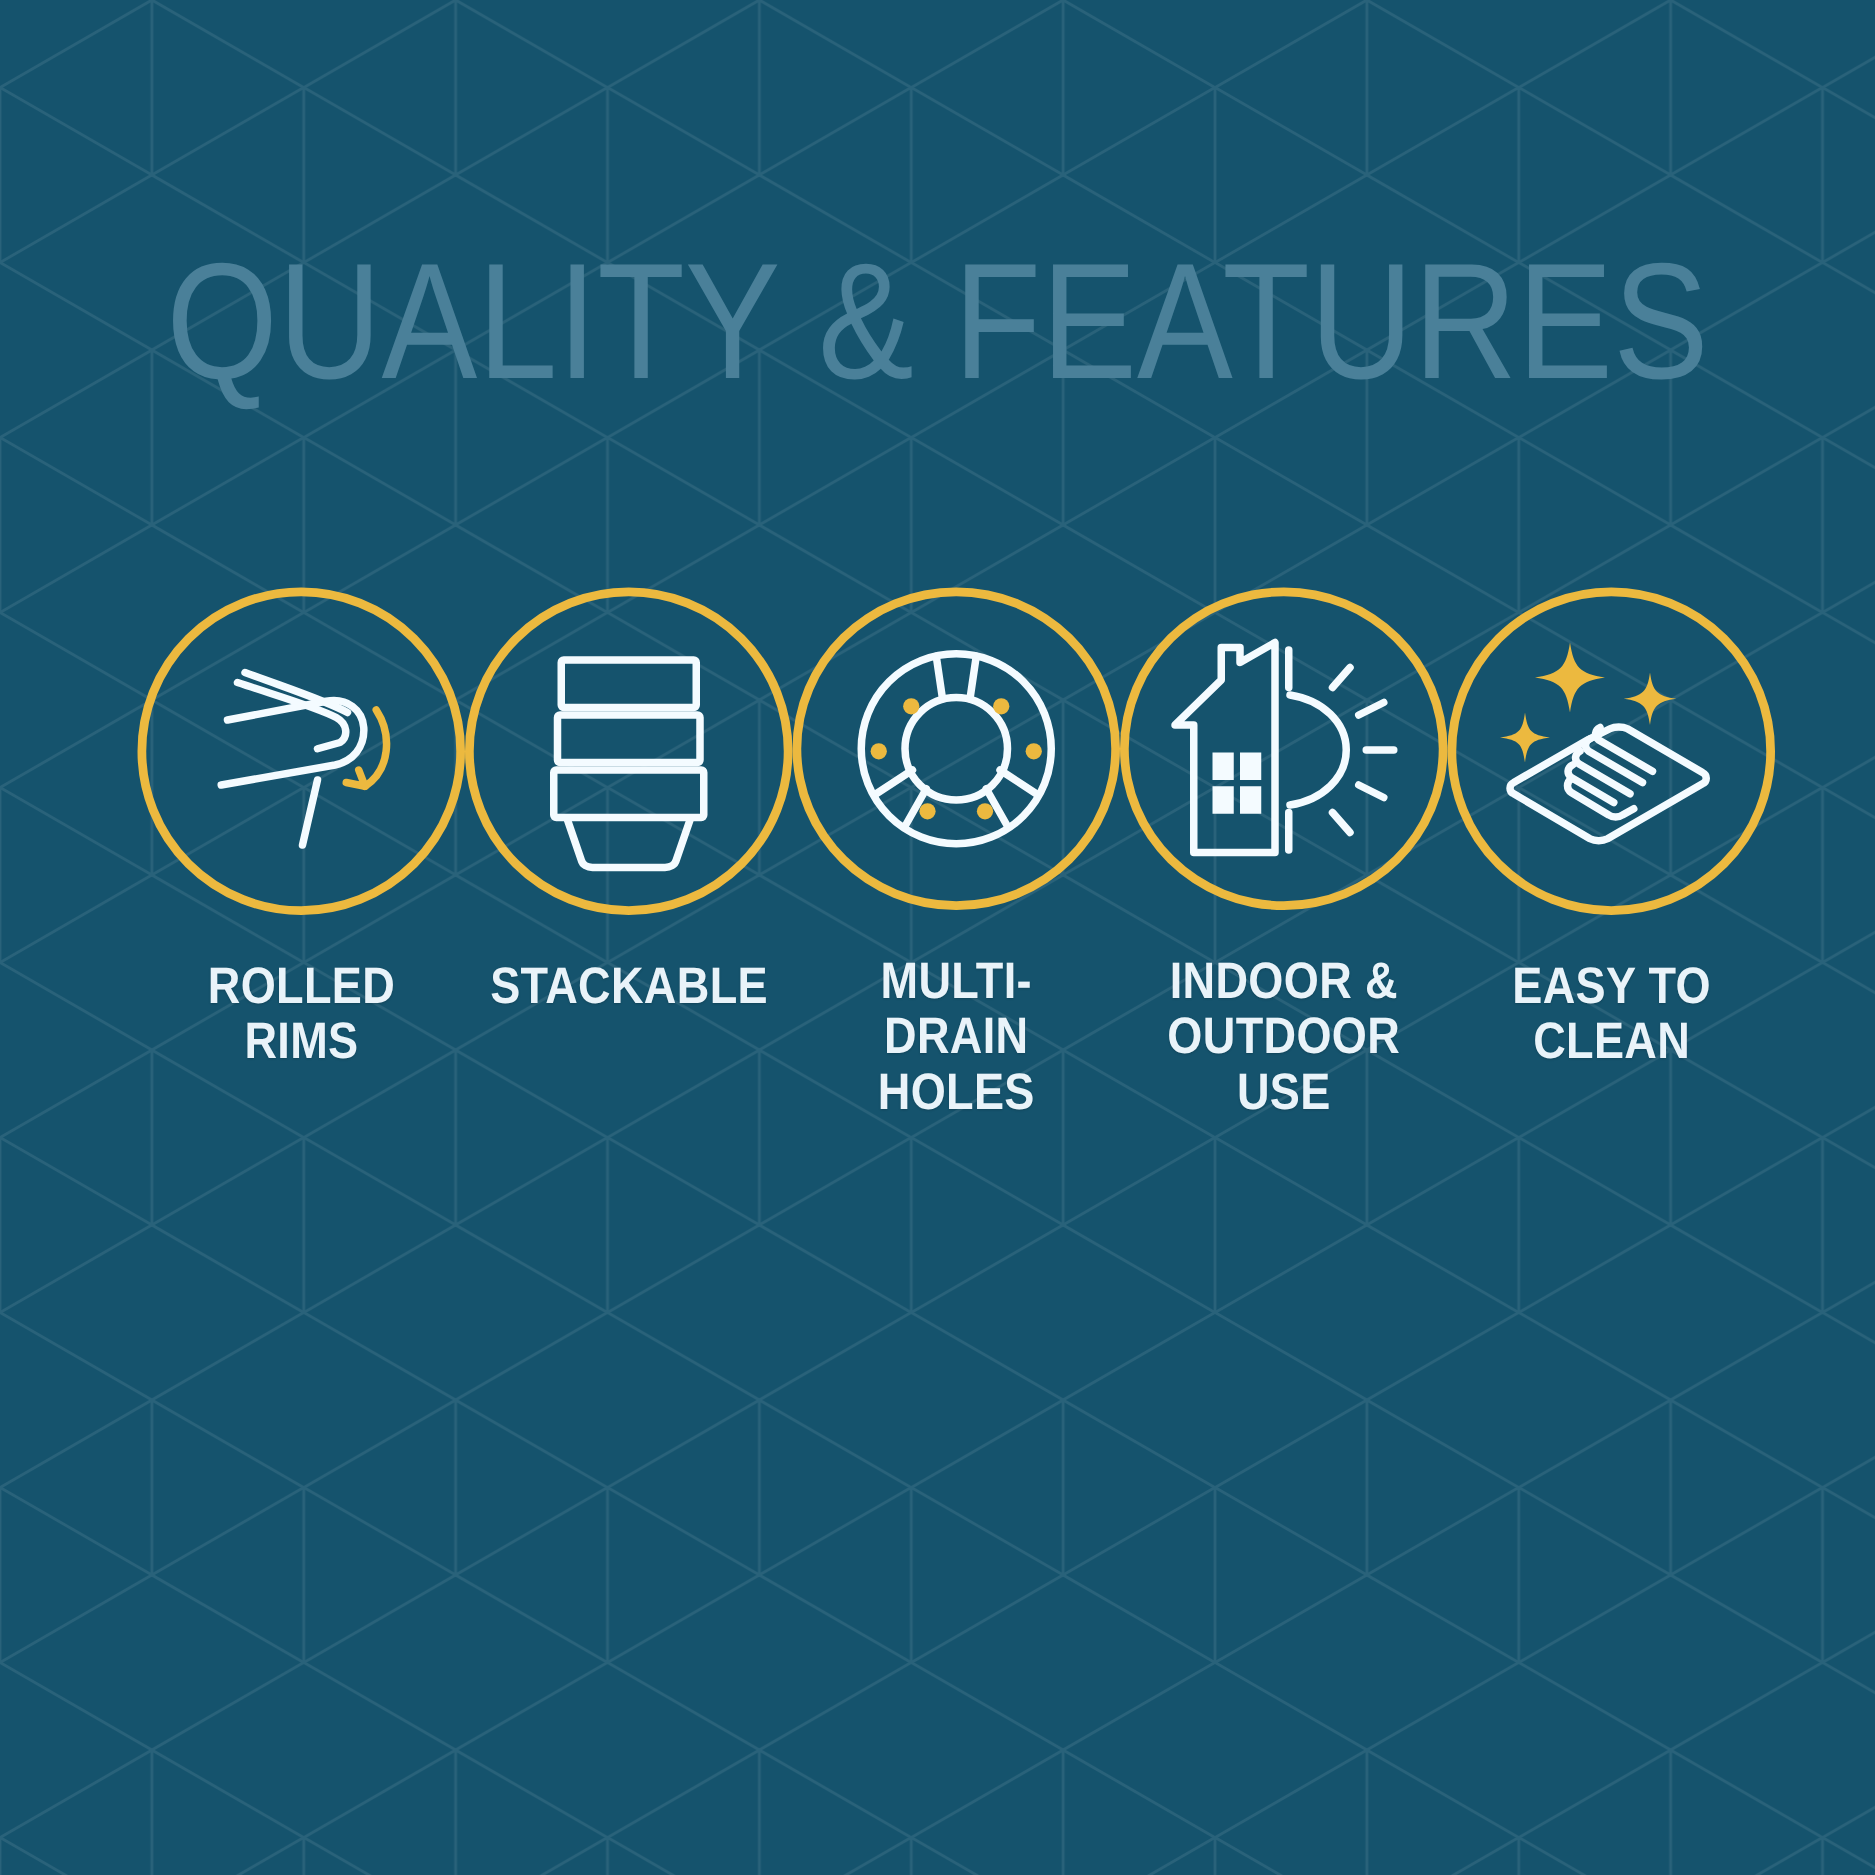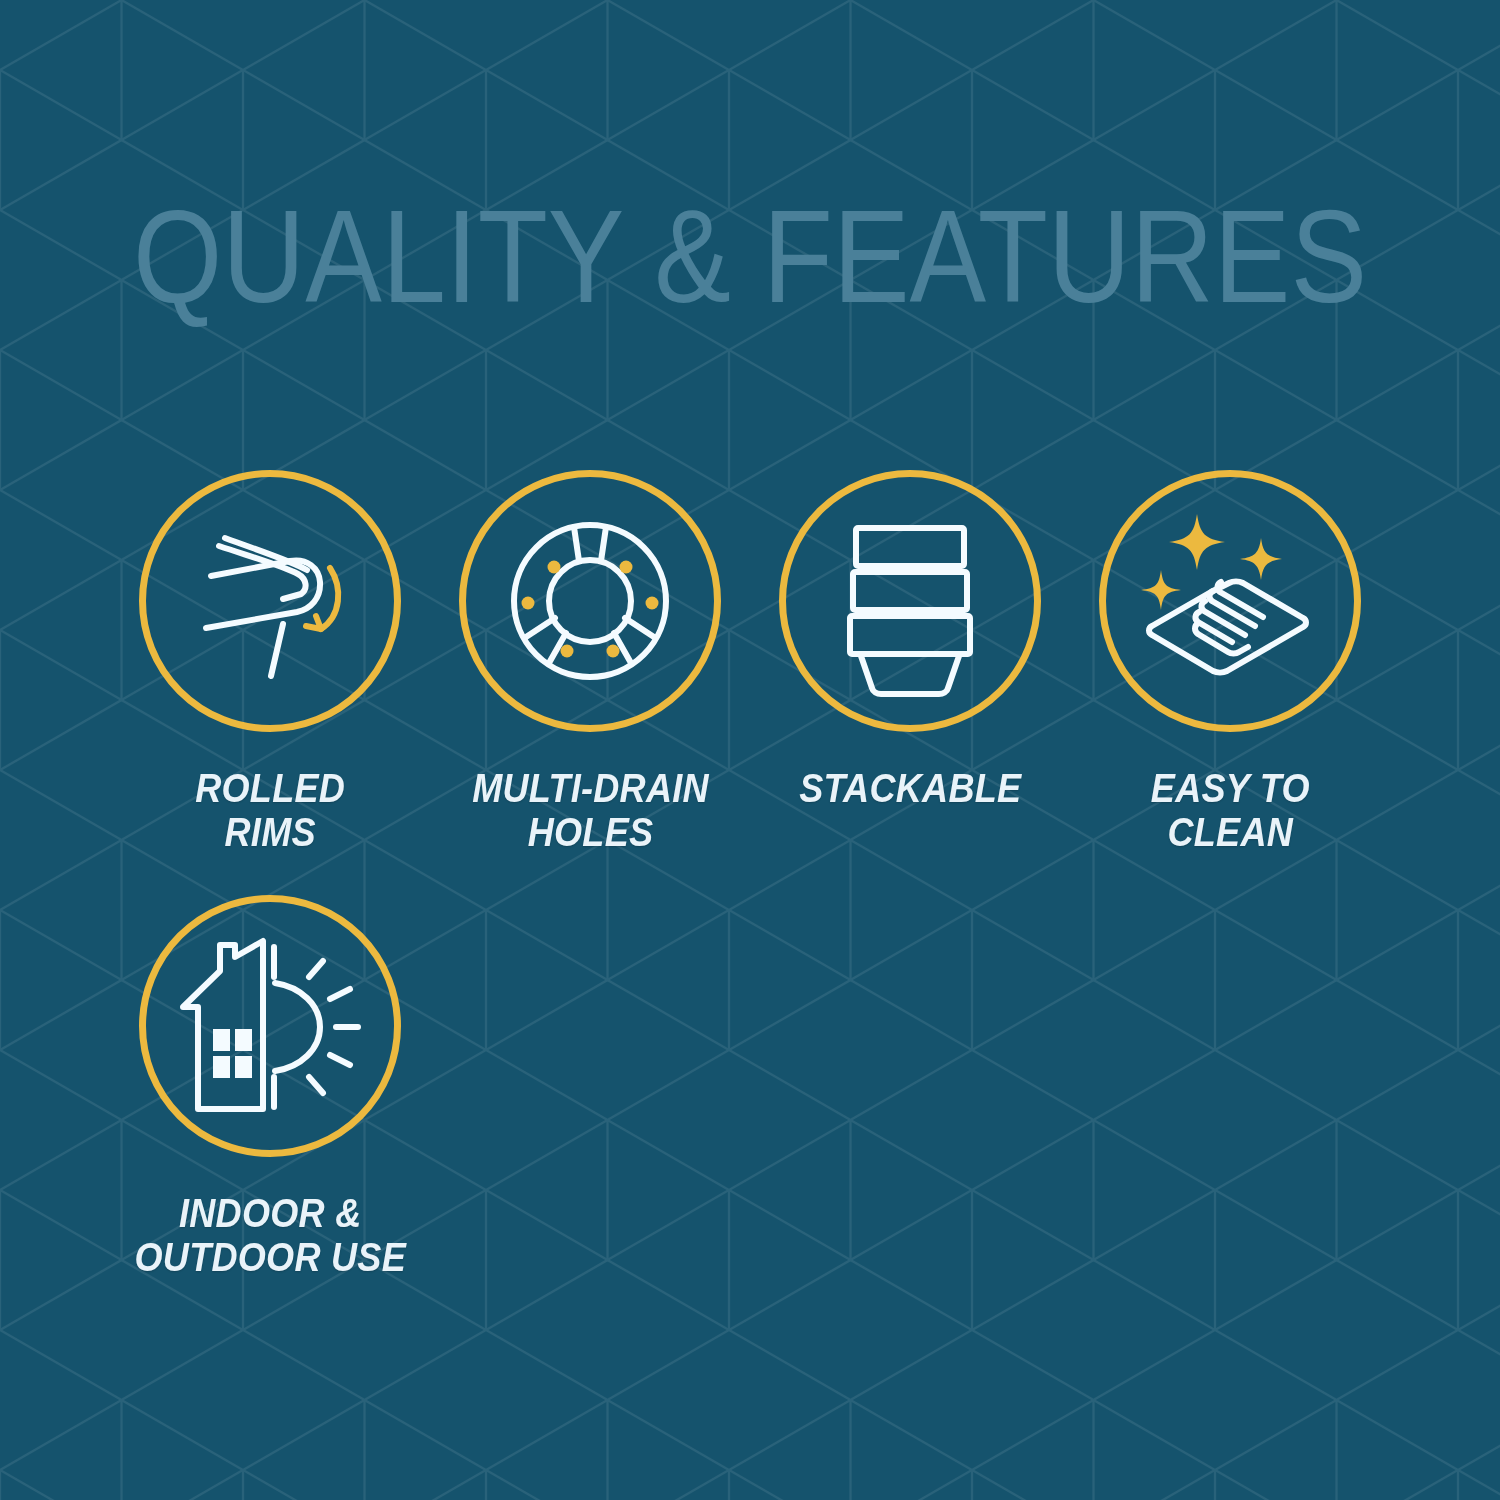--- a/index.html
+++ b/index.html
@@ -44,25 +44,24 @@
 
   
   #feature-grid {
     position: absolute;
     top: 470px;
     left: 110px;
     width: 1280px;
     height: 900px;
     z-index: 2;
     display: grid;
-    grid-template-columns: repeat(4, 1fr);
+    grid-template-columns: repeat(5, 1fr);
     grid-template-rows: repeat(2, 425px);
     column-gap: 0px;
     row-gap: 0px;
-    font-style: italic;
   }
 
   .feature-cell {
     display: flex;
     flex-direction: column;
     align-items: center;
   }
 
   .icon-circle {
     width: 262px;
@@ -158,20 +157,36 @@
         </svg>
       </div>
       <div class="feature-label">ROLLED
 RIMS</div>
     </div>
 
     <div class="feature-cell">
       <div class="icon-circle">
         <svg viewBox="0 0 190 190">
 
+          <rect class="wstroke" x="41" y="22" width="108" height="38" rx="2"></rect>
+
+          <rect class="wstroke" x="38" y="66" width="114" height="38" rx="2"></rect>
+
+          <rect class="wstroke" x="35" y="110" width="120" height="38" rx="2"></rect>
+
+          <path class="wstroke" d="M 46,150 L 57,182 C 58,186 62,188 66,188 L 124,188 C 128,188 132,186 133,182 L 144,150"></path>
+        </svg>
+      </div>
+      <div class="feature-label">STACKABLE</div>
+    </div>
+
+    <div class="feature-cell">
+      <div class="icon-circle">
+        <svg viewBox="0 0 190 190">
+
           <circle class="wstroke" cx="95" cy="95" r="76"></circle>
 
           <circle class="wstroke" cx="95" cy="95" r="41"></circle>
 
           <g class="wstroke">
             <path d="M 84,55 L 79,21"></path>
             <path d="M 106,55 L 111,21"></path>
             <path d="M 60,112 L 31,131"></path>
             <path d="M 71,127 L 54,157"></path>
             <path d="M 130,112 L 159,131"></path>
@@ -185,62 +200,20 @@
             <circle cx="157" cy="97" r="6.5"></circle>
             <circle cx="72" cy="145" r="6.5"></circle>
             <circle cx="118" cy="145" r="6.5"></circle>
           </g>
         </svg>
       </div>
       <div class="feature-label">MULTI-DRAIN
 HOLES</div>
     </div>
 
-    <div class="feature-cell">
-      <div class="icon-circle">
-        <svg viewBox="0 0 190 190">
-
-          <rect class="wstroke" x="41" y="22" width="108" height="38" rx="2"></rect>
-
-          <rect class="wstroke" x="38" y="66" width="114" height="38" rx="2"></rect>
-
-          <rect class="wstroke" x="35" y="110" width="120" height="38" rx="2"></rect>
-
-          <path class="wstroke" d="M 46,150 L 57,182 C 58,186 62,188 66,188 L 124,188 C 128,188 132,186 133,182 L 144,150"></path>
-        </svg>
-      </div>
-      <div class="feature-label">STACKABLE</div>
-    </div>
-
-
-    <div class="feature-cell">
-      <div class="icon-circle">
-        <svg viewBox="0 0 190 190">
-
-          <g class="yfill">
-            <path d="M 62,8 C 65,28 70,33 90,36 C 70,39 65,44 62,64 C 59,44 54,39 34,36 C 54,33 59,28 62,8 Z"></path>
-            <path d="M 126,32 C 128,47 132,51 147,53 C 132,55 128,59 126,74 C 124,59 120,55 105,53 C 120,51 124,47 126,32 Z"></path>
-            <path d="M 26,64 C 28,79 31,82 46,84 C 31,86 28,89 26,104 C 24,89 21,86 6,84 C 21,82 24,79 26,64 Z"></path>
-          </g>
-
-          <path class="wstroke" d="M 76,86 L 17,120 C 13,122 13,127 17,129 L 78,165 C 82,167 88,167 92,165 L 168,121 C 172,119 172,114 168,112 L 108,77 C 104,75 98,75 94,77 Z"></path>
-
-          <g class="wstroke">
-            <path d="M 64,106 C 60,108 59,113 63,116 L 97,136"></path>
-            <path d="M 70,95 C 66,97 65,102 69,105 L 110,129"></path>
-            <path d="M 78,85 C 74,87 73,92 77,95 L 120,120"></path>
-            <path d="M 86,76 C 82,78 81,83 85,86 L 128,111"></path>
-          </g>
-
-          <path class="wstroke" d="M 63,117 C 59,120 59,125 63,128 L 93,146 C 96,148 101,148 104,146 L 113,141"></path>
-        </svg>
-      </div>
-      <div class="feature-label">EASY TO
-CLEAN</div>
-    </div>
 
     <div class="feature-cell">
       <div class="icon-circle">
         <svg viewBox="0 0 190 190">
 
           <path class="wstroke" d="M 88,10 L 88,178 L 23,178 L 23,76 L 8,76 L 45,40 L 45,14 L 60,14 L 60,26 L 88,10 Z"></path>
 
           <g class="wfill">
             <rect x="38" y="98" width="17" height="22"></rect>
             <rect x="60" y="98" width="17" height="22"></rect>
@@ -261,14 +234,40 @@
             <path d="M 161,96 L 183,96"></path>
             <path d="M 155,124 L 175,134"></path>
             <path d="M 134,146 L 148,162"></path>
           </g>
         </svg>
       </div>
       <div class="feature-label">INDOOR &amp;
 OUTDOOR USE</div>
     </div>
 
+    <div class="feature-cell">
+      <div class="icon-circle">
+        <svg viewBox="0 0 190 190">
+
+          <g class="yfill">
+            <path d="M 62,8 C 65,28 70,33 90,36 C 70,39 65,44 62,64 C 59,44 54,39 34,36 C 54,33 59,28 62,8 Z"></path>
+            <path d="M 126,32 C 128,47 132,51 147,53 C 132,55 128,59 126,74 C 124,59 120,55 105,53 C 120,51 124,47 126,32 Z"></path>
+            <path d="M 26,64 C 28,79 31,82 46,84 C 31,86 28,89 26,104 C 24,89 21,86 6,84 C 21,82 24,79 26,64 Z"></path>
+          </g>
+
+          <path class="wstroke" d="M 76,86 L 17,120 C 13,122 13,127 17,129 L 78,165 C 82,167 88,167 92,165 L 168,121 C 172,119 172,114 168,112 L 108,77 C 104,75 98,75 94,77 Z"></path>
+
+          <g class="wstroke">
+            <path d="M 64,106 C 60,108 59,113 63,116 L 97,136"></path>
+            <path d="M 70,95 C 66,97 65,102 69,105 L 110,129"></path>
+            <path d="M 78,85 C 74,87 73,92 77,95 L 120,120"></path>
+            <path d="M 86,76 C 82,78 81,83 85,86 L 128,111"></path>
+          </g>
+
+          <path class="wstroke" d="M 63,117 C 59,120 59,125 63,128 L 93,146 C 96,148 101,148 104,146 L 113,141"></path>
+        </svg>
+      </div>
+      <div class="feature-label">EASY TO
+CLEAN</div>
+    </div>
+
   </div>
 </div>
 
 </body></html>

